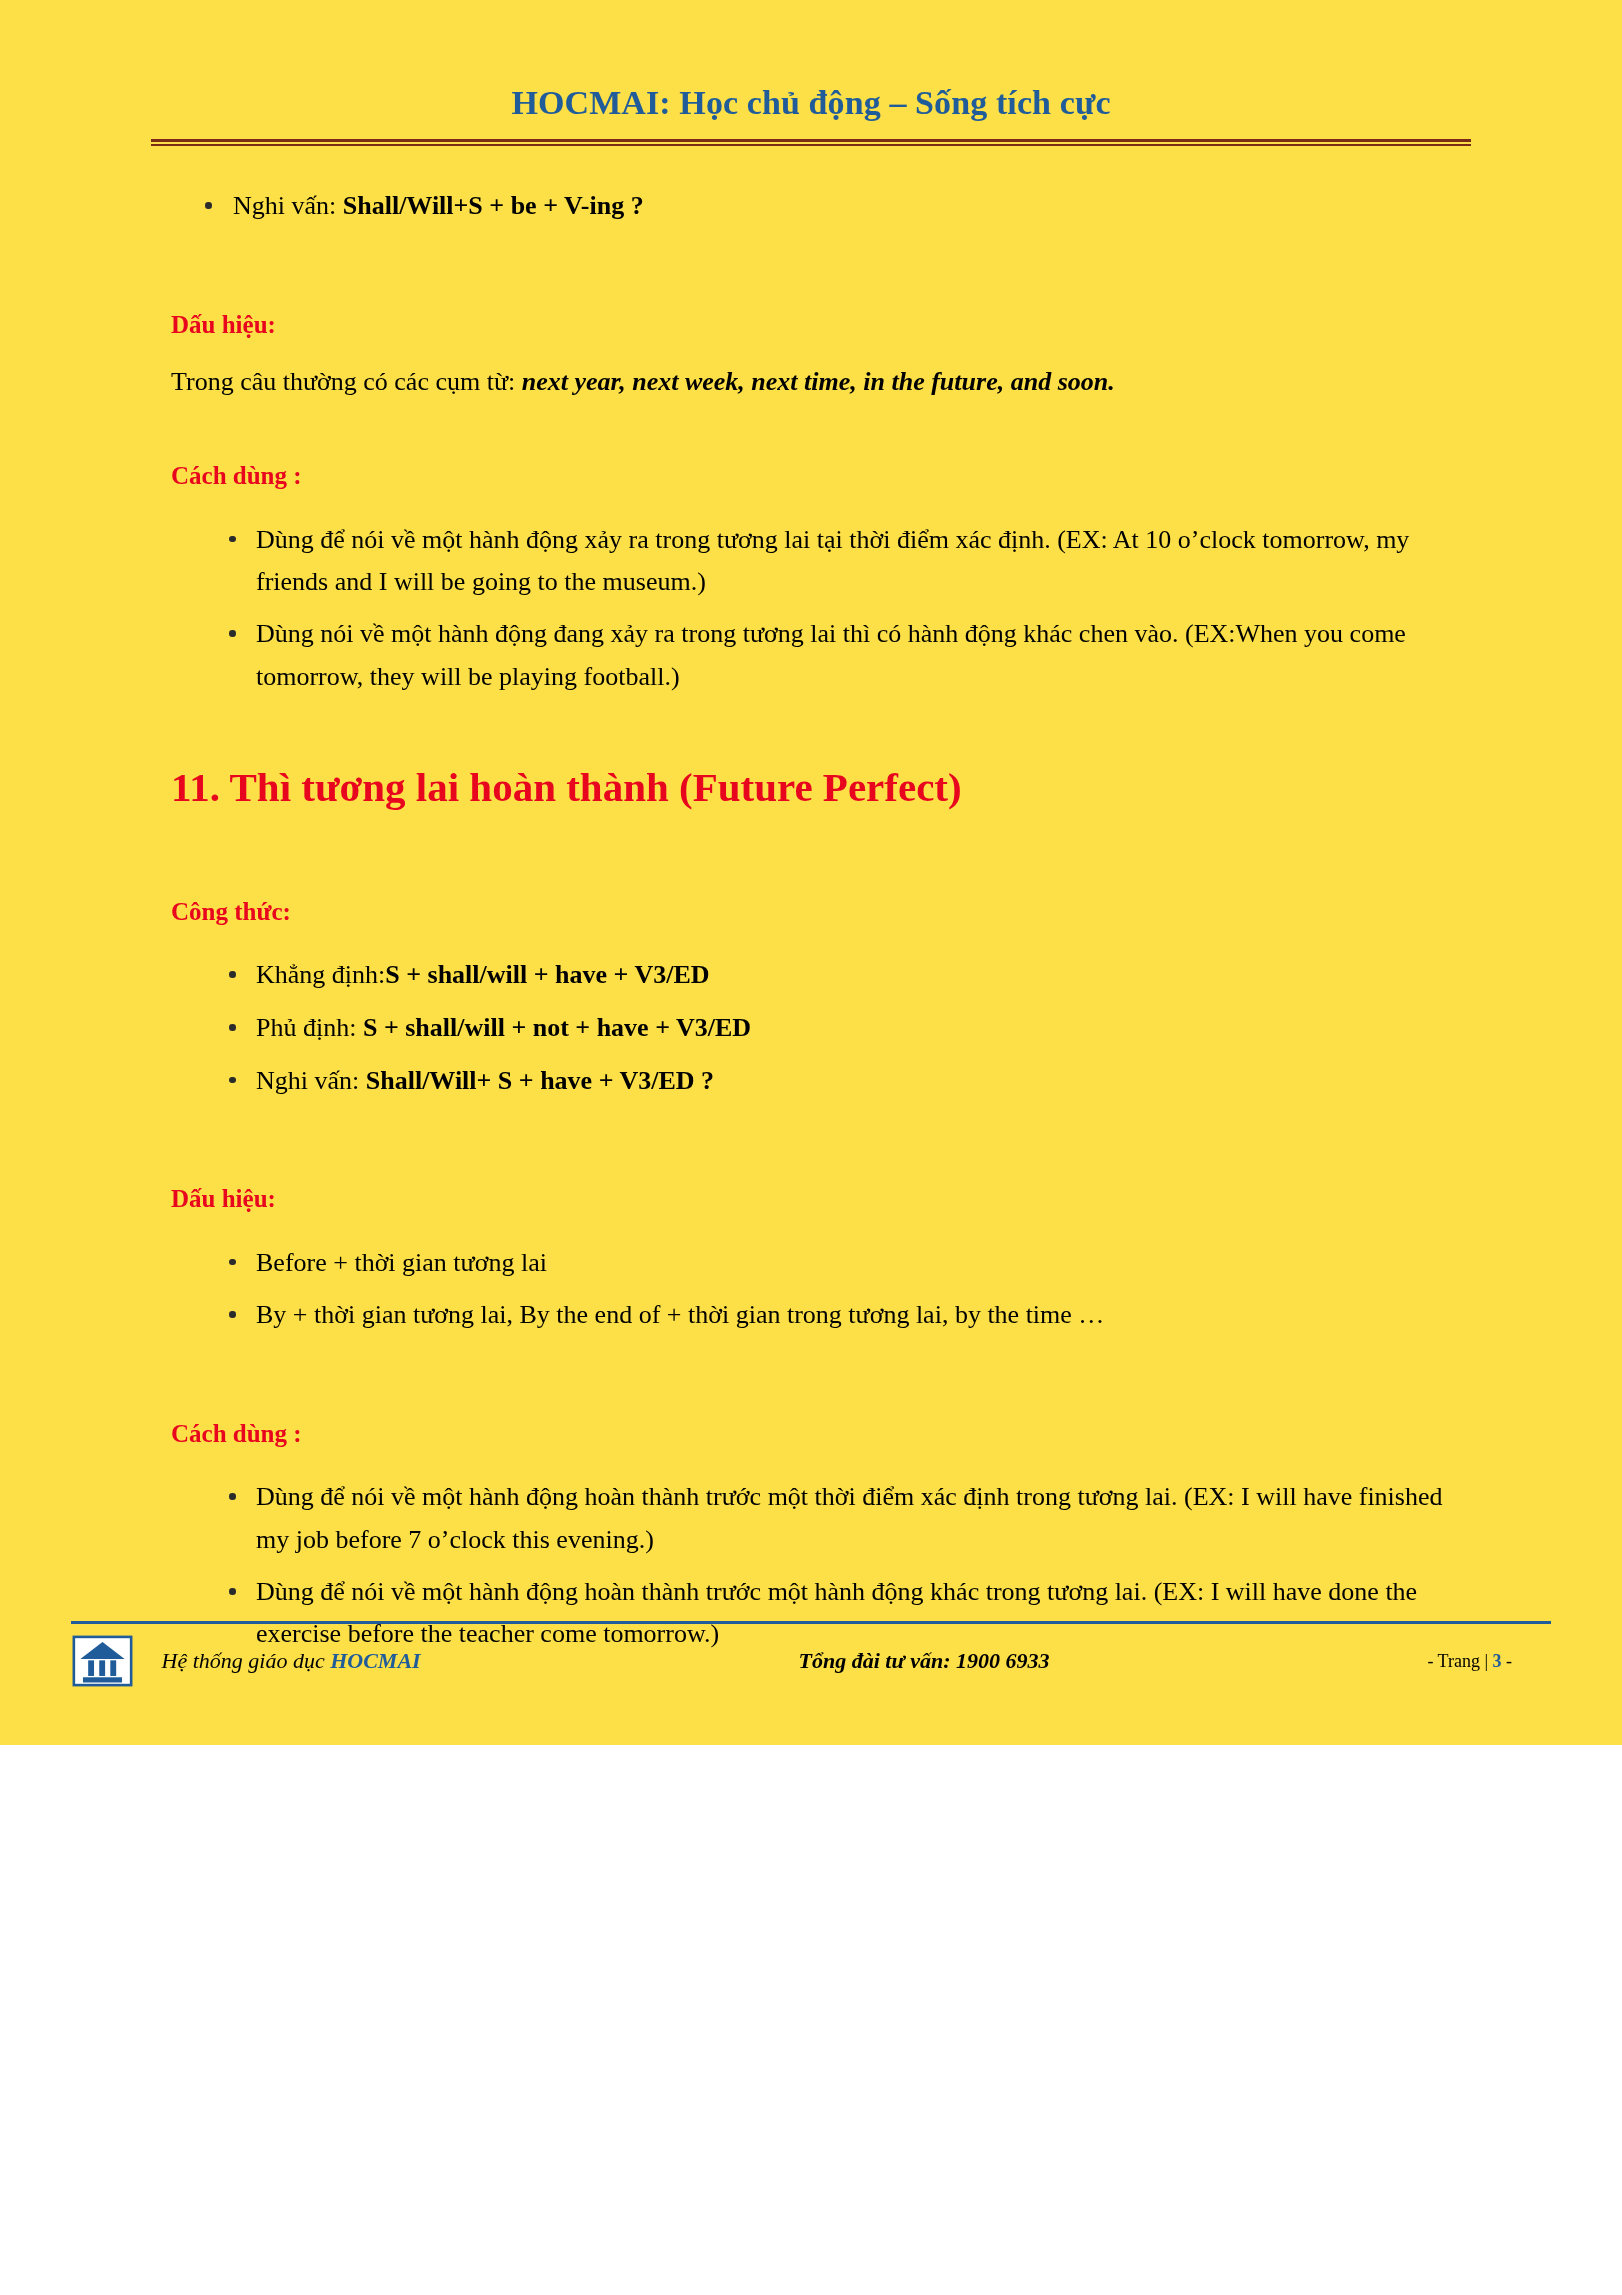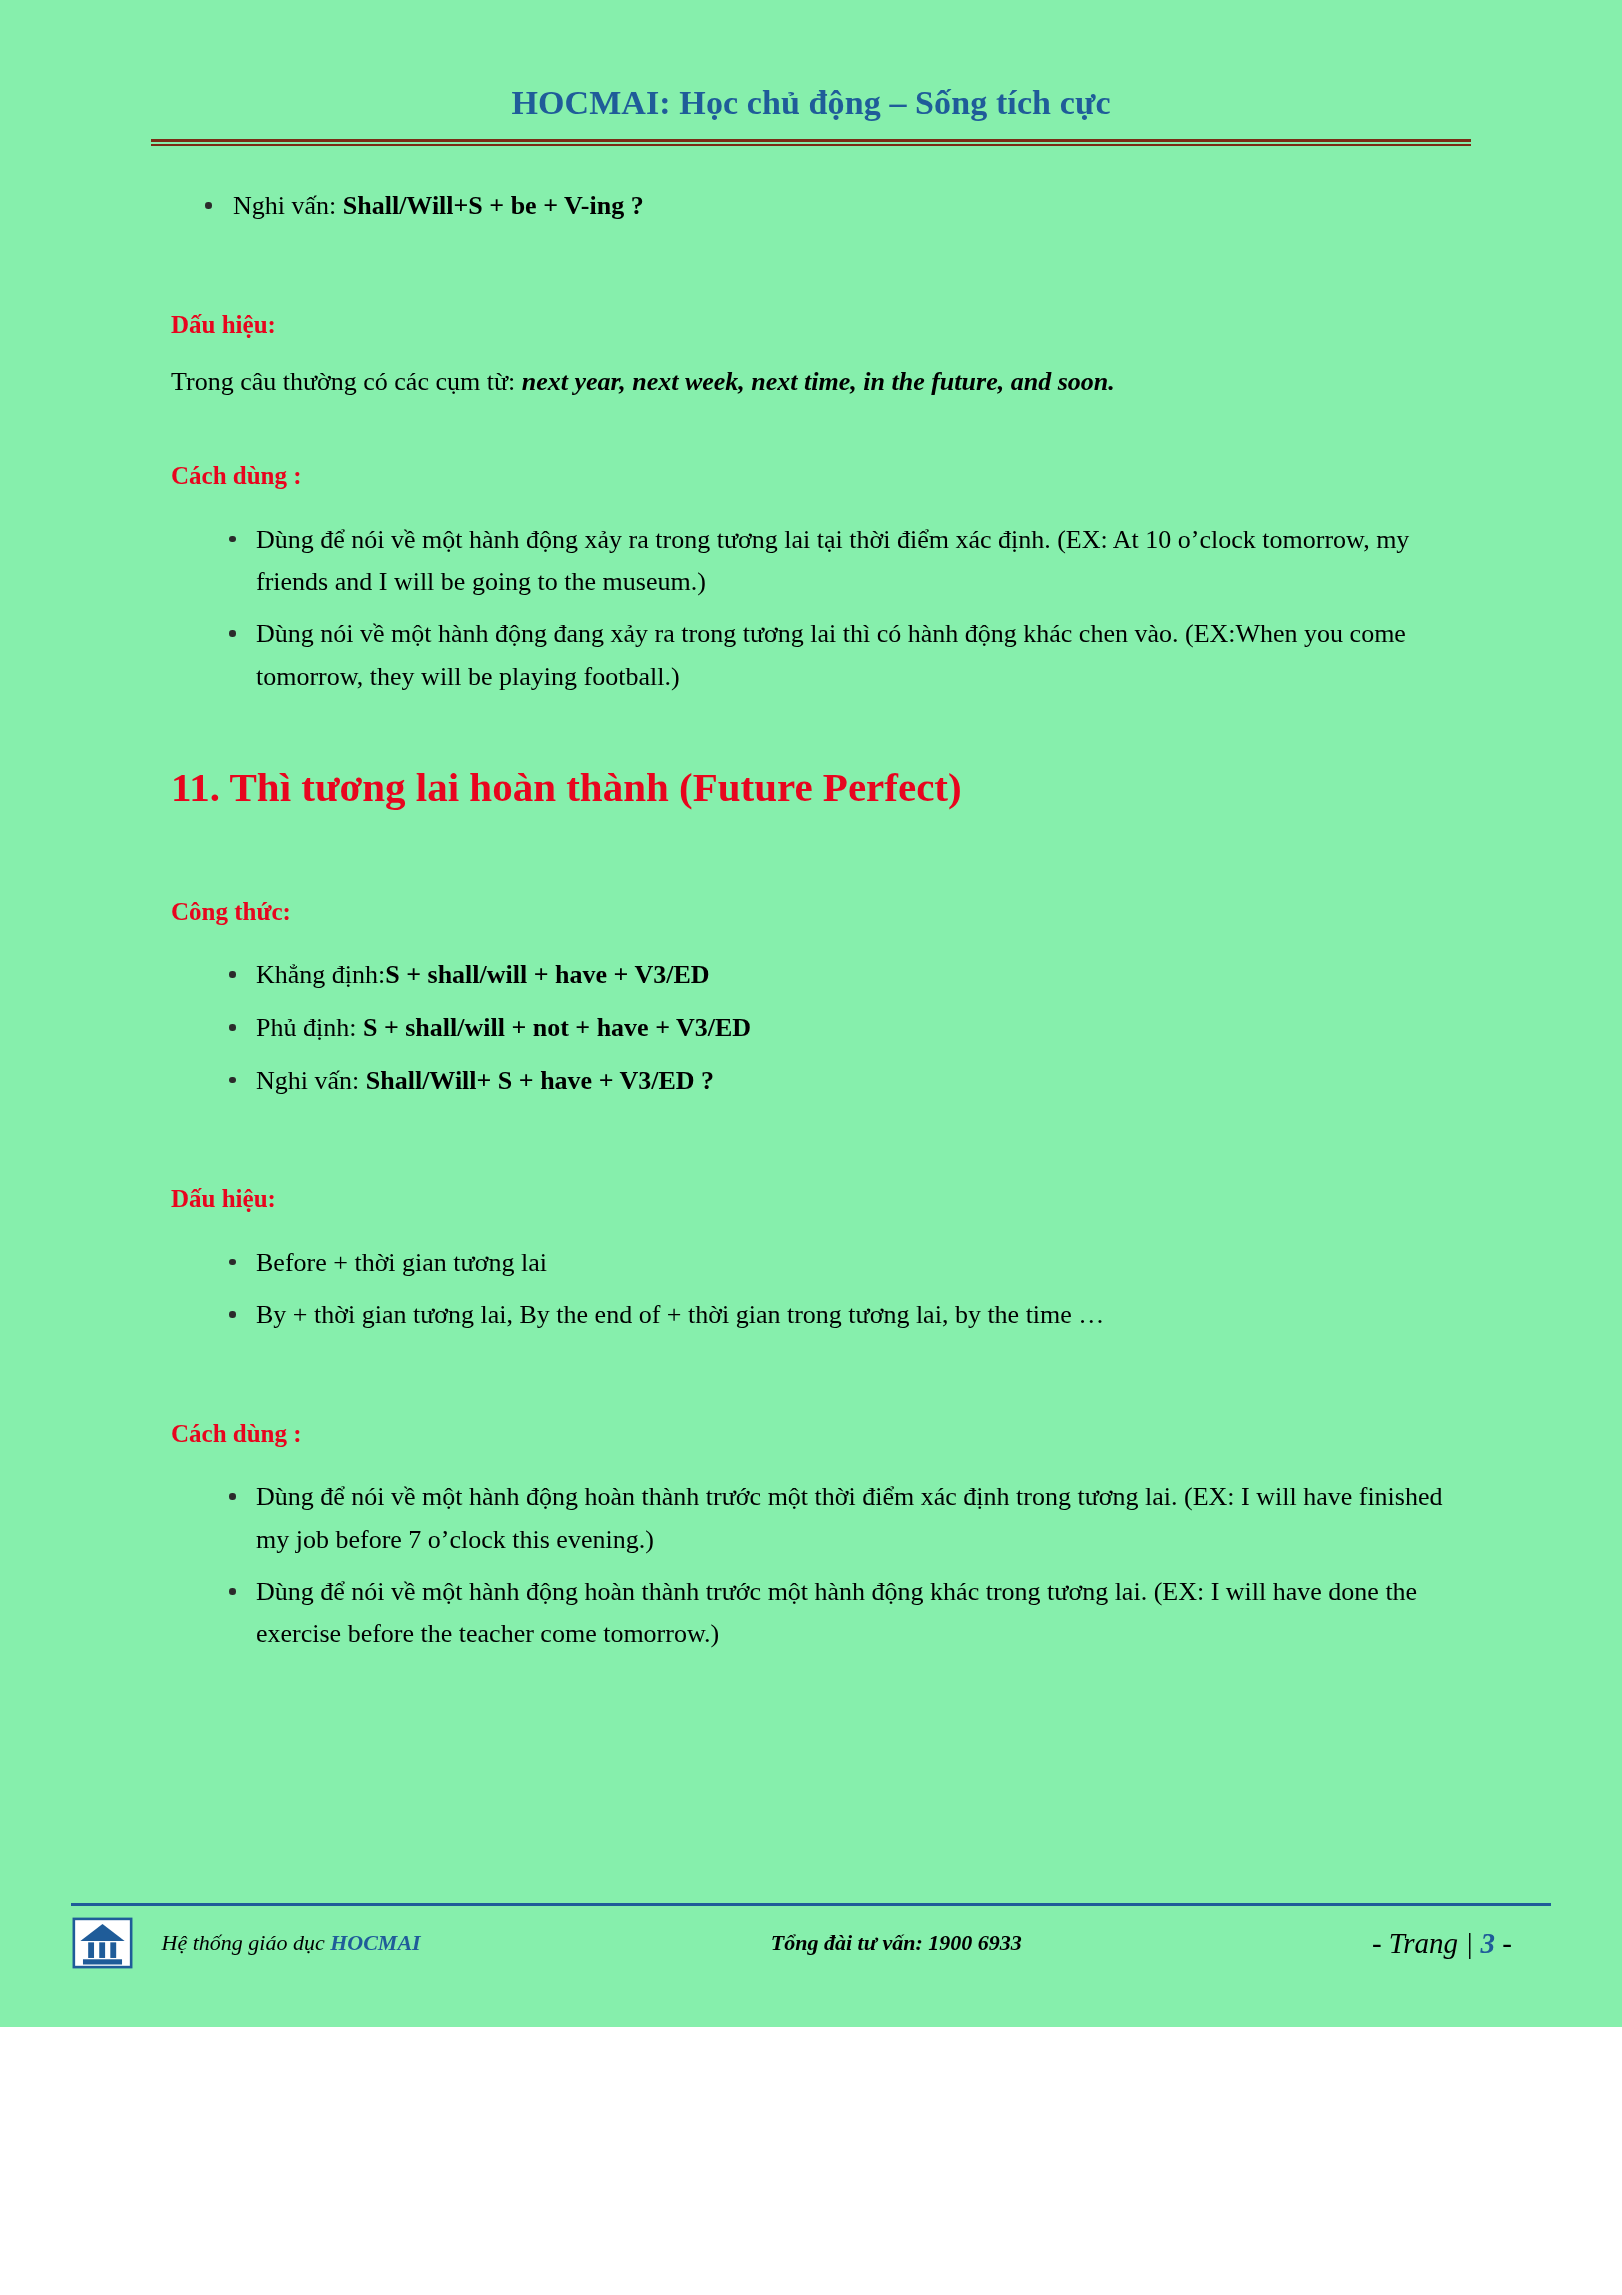--- a/index.html
+++ b/index.html
@@ -7,23 +7,23 @@
     padding: 0;
     background: #ffffff;
   }
   body {
     font-family: "Liberation Serif", serif;
     color: #000000;
   }
   .page {
     position: relative;
     width: 1622px;
-    height: 2027px;
+    height: 1745px;
     margin: 0 auto;
-    background: #86efac;
+    background: #fde047;
     box-sizing: border-box;
   }
 
   
   .header {
     padding-top: 84px;
     text-align: center;
   }
   .header-title {
     font-family: "Liberation Serif", serif;
@@ -137,23 +137,22 @@
   }
   .footer-center {
     flex: 1 1 auto;
     text-align: center;
     font-style: italic;
     font-weight: bold;
     font-size: 22px;
   }
   .footer-right {
     flex: 0 0 auto;
-    font-size: 29px;
+    font-size: 18px;
     padding-right: 39px;
-    font-style: italic;
   }
   .footer-right .pg {
     color: #1F5C99;
     font-weight: bold;
   }
 </style>
 </head>
 <body>
 
 <div class="page">

